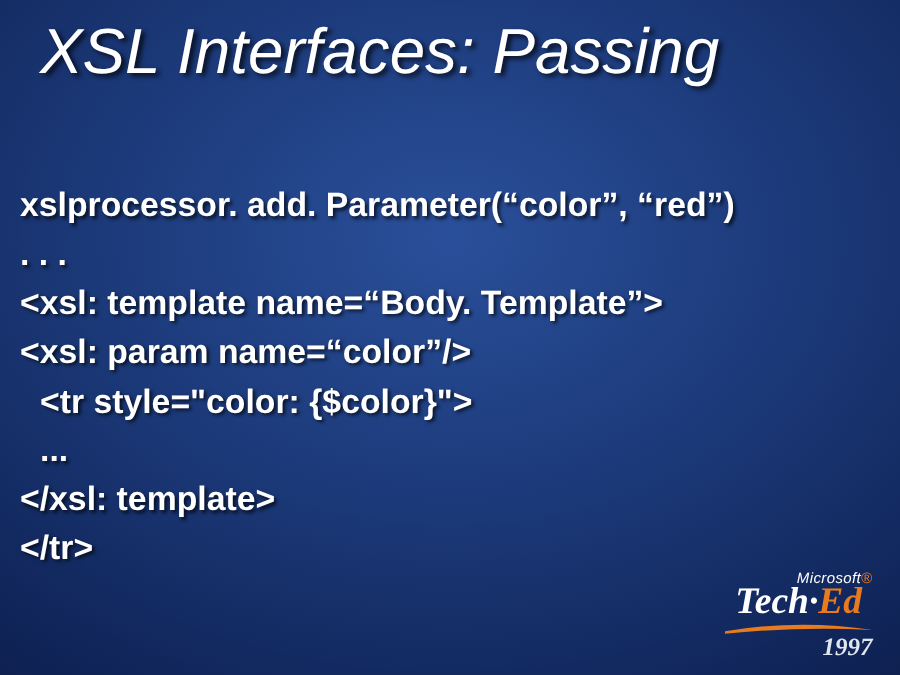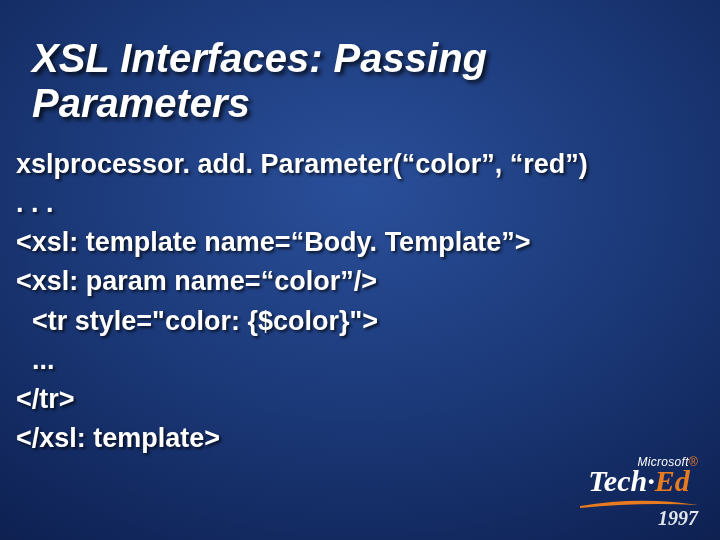--- a/index.html
+++ b/index.html
@@ -20,27 +20,26 @@
                 #0f2356 70%,
                 #07132f 100%);
     box-sizing: border-box;
   }
   .title {
     position: absolute;
     left: 32px;
     top: 12px;
     right: 40px;
     color: #ffffff;
-    font-weight: 700;
-    font-size: 40px;
+    font-weight: 400;
+    font-size: 51px;
     line-height: 1.12;
     letter-spacing: 0px;
     font-style: italic;
     text-shadow: 3px 3px 4px rgba(0,0,0,0.75);
-    margin-top: 24px;
   }
   .body {
     position: absolute;
     left: 16px;
     top: 145px;
     right: 40px;
     color: #ffffff;
     font-weight: 700;
     font-size: 27px;
     line-height: 1.45;
@@ -87,32 +86,31 @@
     margin-top: -4px;
   }
 </style>
 </head>
 <body>
 
 <div class="slide">
 
   <div class="title">
     <span>XSL Interfaces: Passing</span><br>
-    <span>Parameters</span>
   </div>
 
   <div class="body">
     <div>xslprocessor. add. Parameter(“color”, “red”)</div>
     <div>. . .</div>
     <div>&lt;xsl: template name=“Body. Template”&gt;</div>
     <div>&lt;xsl: param name=“color”/&gt;</div>
     <div class="indent1">&lt;tr style="color: {$color}"&gt;</div>
     <div class="indent1">...</div>
+    <div>&lt;/xsl: template&gt;</div>
     <div>&lt;/tr&gt;</div>
-    <div>&lt;/xsl: template&gt;</div>
   </div>
 
   <div class="logo">
     <div class="ms">
       <span>Microsoft</span><span class="orange">®</span>
     </div>
     <div class="teched">
       <span>Tech·</span><span class="orange">Ed</span>
     </div>
     <svg class="swoosh" viewBox="0 0 118 10" preserveAspectRatio="none">

